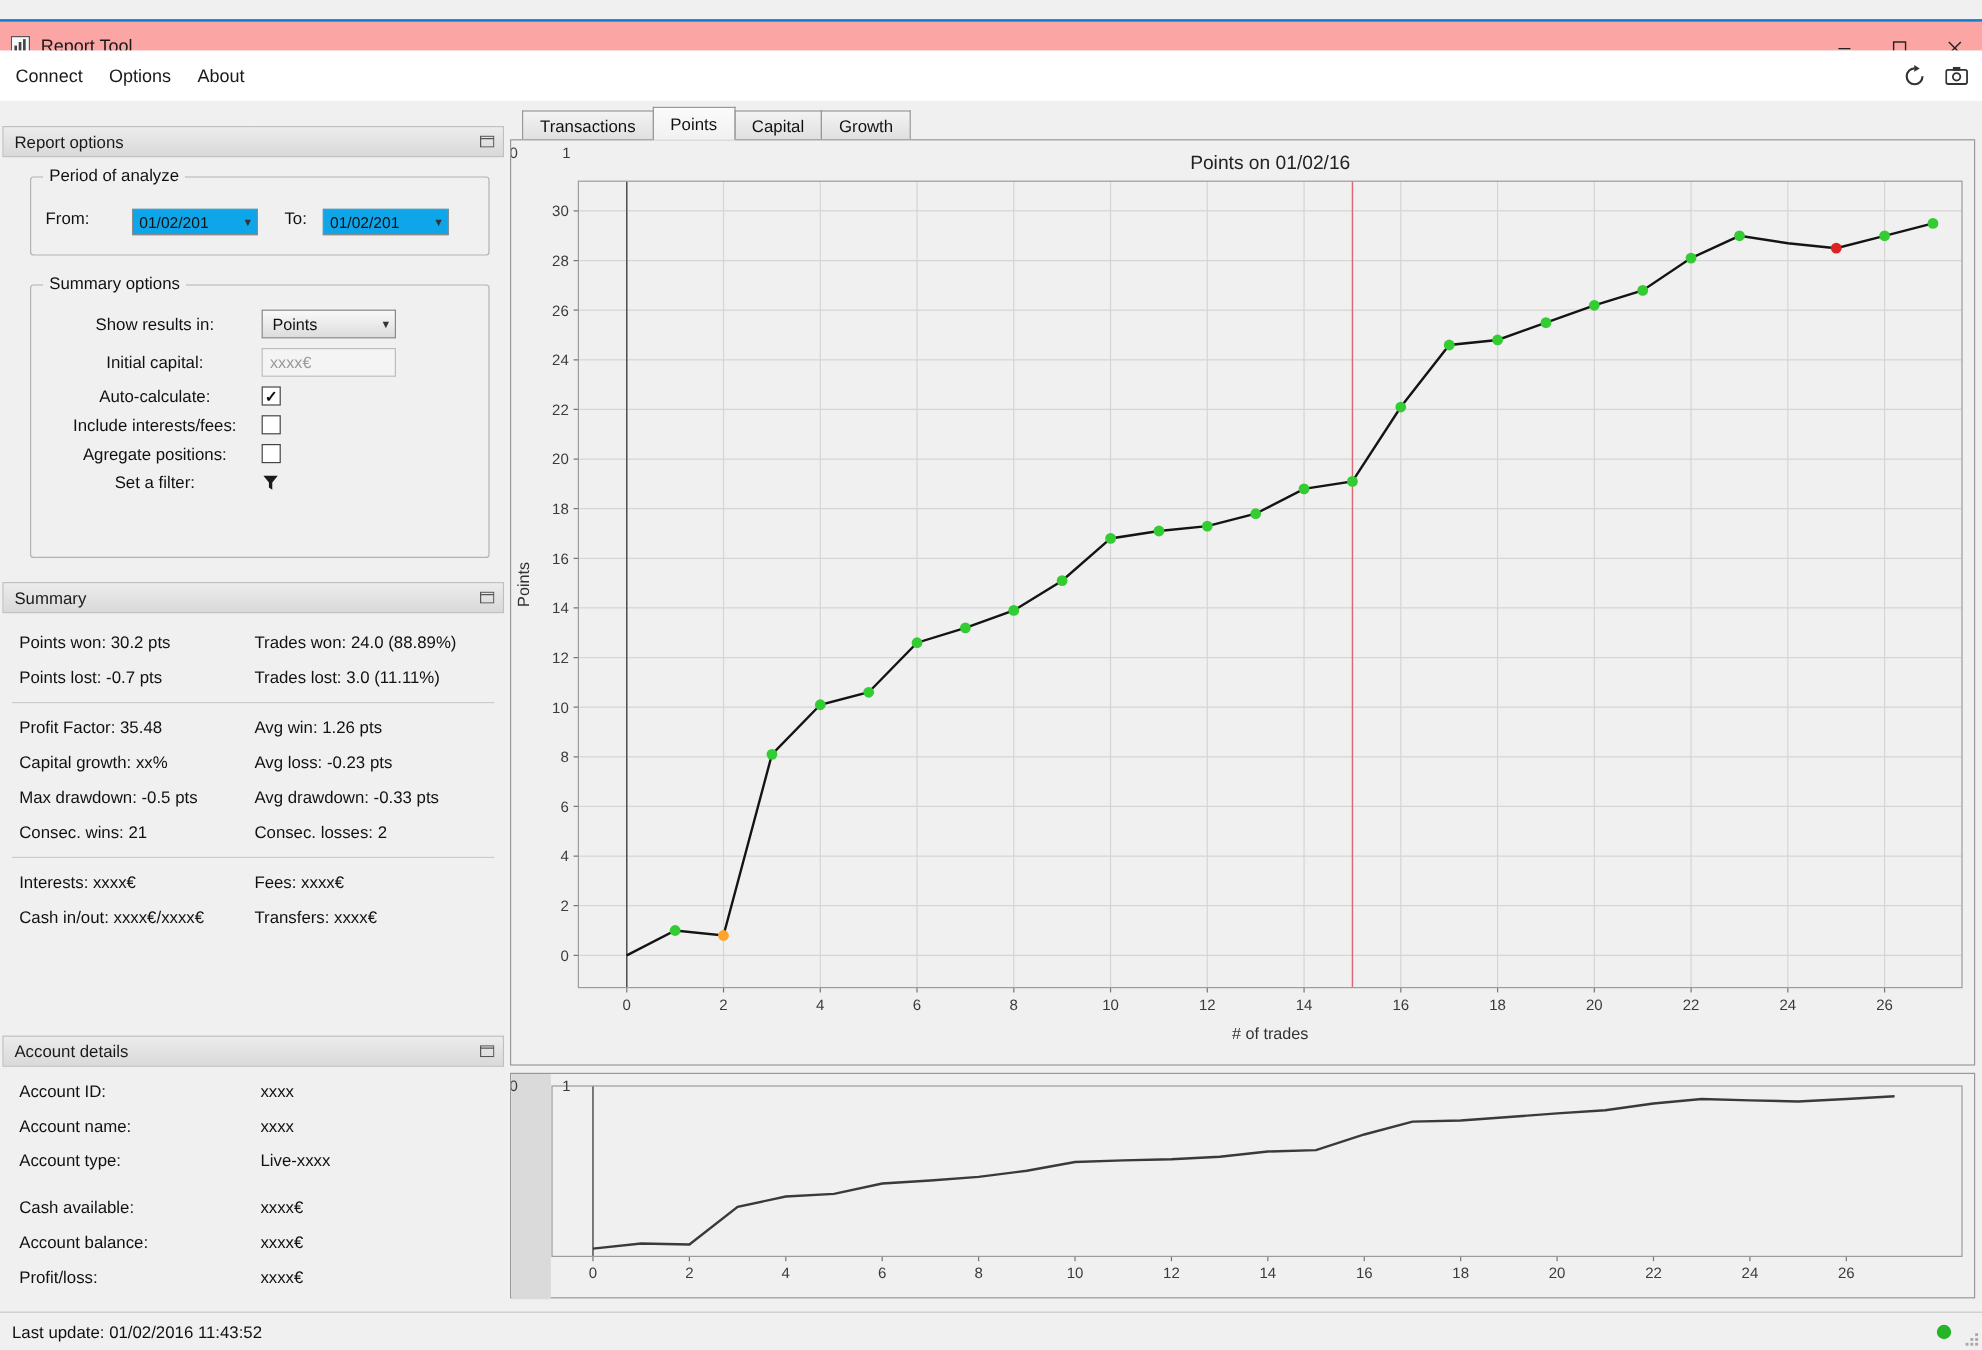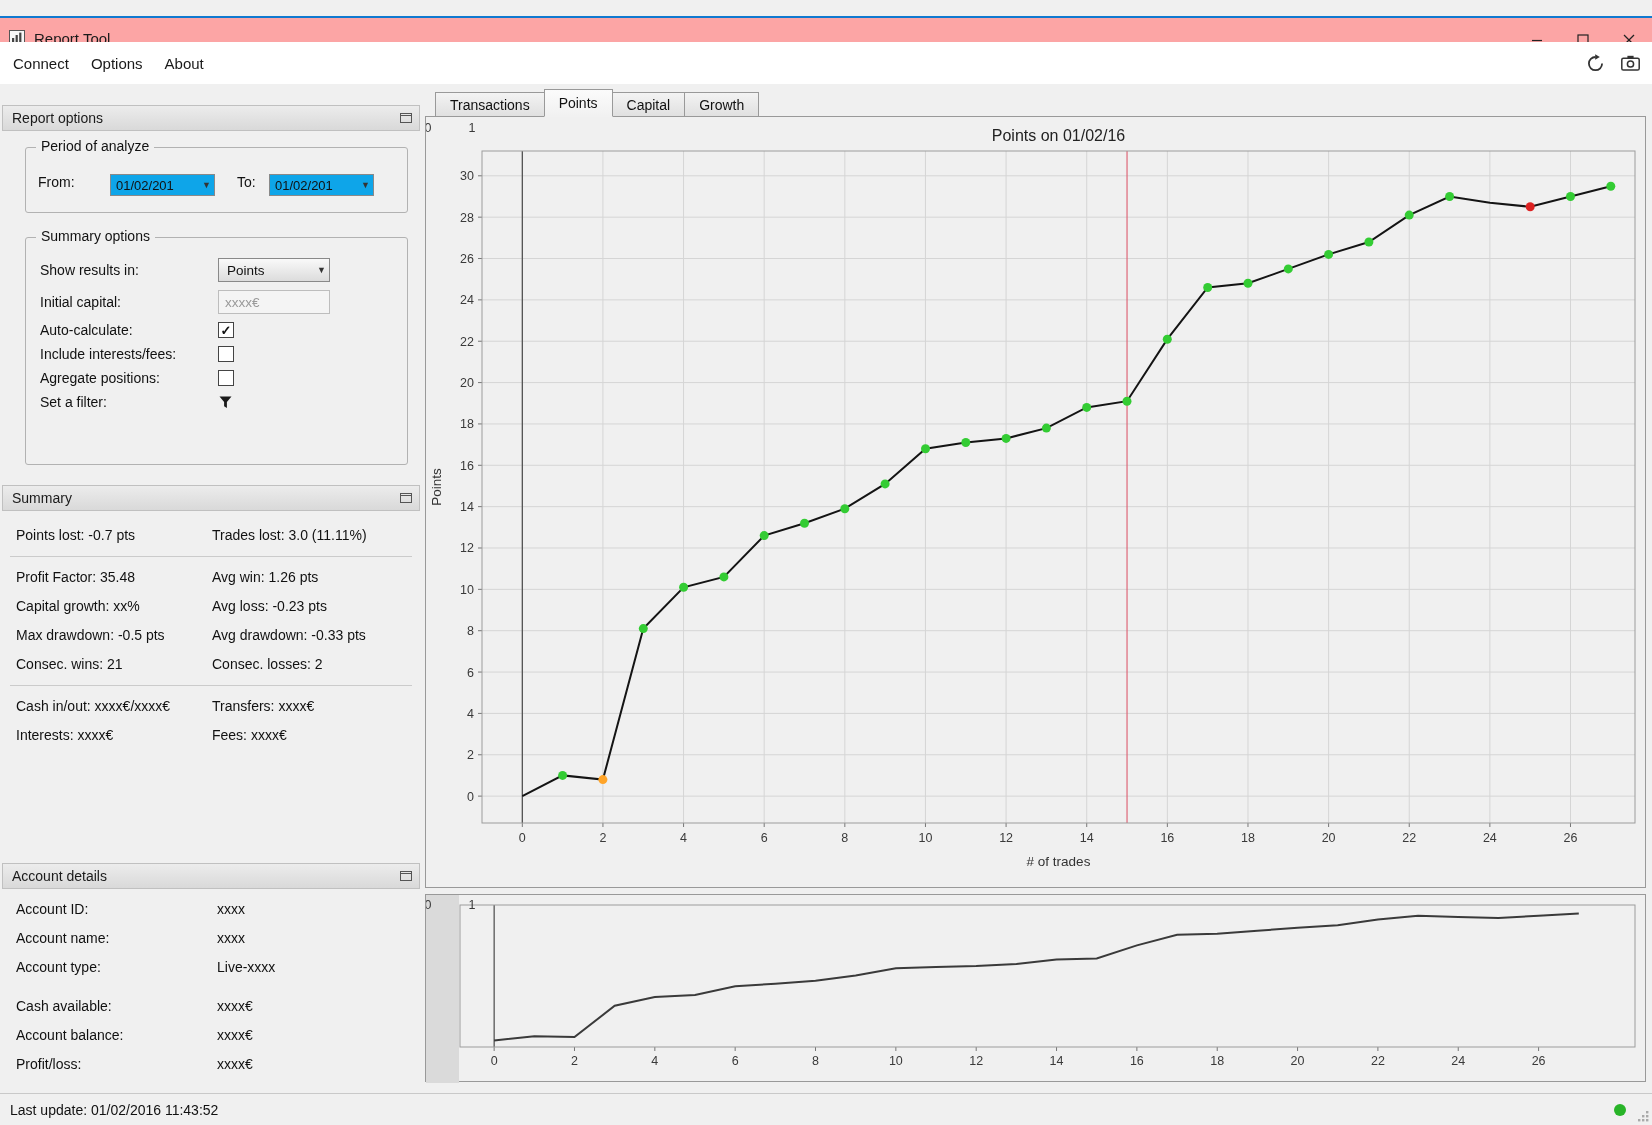--- a/index.html
+++ b/index.html
@@ -22,21 +22,21 @@
   .groupbox{position:relative;border:1px solid #b2b2b2;border-radius:3px;margin:16px 12px 0 23px;background:#f0f0f0;}
   .legend{position:absolute;top:-10px;left:10px;background:#f0f0f0;padding:0 5px;font-size:14px;}
   .period-box{height:66px;}
   .period-row{display:flex;align-items:flex-start;margin:26px 8px 0 12px;}
   .lbl{font-size:14px;}
   .lbl.from{width:72px;}
   .lbl.to{width:32px;margin-left:22px;}
   .combo{height:22px;width:105px;border:1px solid #898989;background:#0ea5e9;display:flex;align-items:center;position:relative;padding:0 16px 0 5px;font-size:13px;white-space:nowrap;overflow:hidden;}
   .combo .arrow{position:absolute;right:3px;top:50%;transform:translateY(-50%);font-size:9px;color:#333;}
   .opts-box{height:228px;margin-top:24px;}
-  .opt-grid{display:grid;grid-template-columns:178px 1fr;row-gap:8px;align-items:center;padding:20px 8px 0 14px;}
+  .opt-grid{display:grid;grid-template-columns:178px 1fr;row-gap:8px;align-items:center;padding:20px 8px 0 14px;text-align:center;}
   .opt-label{font-size:14px;}
   .ctrl{display:flex;align-items:center;}
   .combo.select{width:112px;height:24px;background:linear-gradient(#f9f9f9,#dcdcdc);font-size:13.5px;padding-left:8px;}
   .textinput{width:112px;height:24px;border:1px solid #bdbdbd;background:#f4f4f4;color:#9a9a9a;display:flex;align-items:center;padding:0 6px;font-size:13.5px;}
   .checkbox{width:16px;height:16px;border:1px solid #444;background:#fff;display:flex;align-items:center;justify-content:center;font-size:13px;font-weight:bold;color:#111;}
   .checkbox.checked::after{content:"✓";}
   .body-report{height:338px;}
   .body-summary{height:352px;padding-top:10px;}
   .sum-row{display:grid;grid-template-columns:196px 1fr;padding-left:14px;line-height:29px;font-size:14px;}
   .sep{border-top:1px solid #cbcbcb;margin:6px 8px;}
@@ -194,20 +194,24 @@
     <span>Summary</span>
     <span class="float-btn">
       <svg width="12" height="10" viewBox="0 0 12 10">
         <rect x="0.5" y="0.5" width="11" height="9" fill="none" stroke="#555"></rect>
         <line x1="0.5" y1="2.5" x2="11.5" y2="2.5" stroke="#555"></line>
       </svg>
     </span>
   </div>
   <div class="body-summary">
     <div class="sum-row">
+      <span>Points won: 30.2 pts</span>
+      <span>Trades won: 24.0 (88.89%)</span>
+    </div>
+    <div class="sum-row">
       <span>Points lost: -0.7 pts</span>
       <span>Trades lost: 3.0 (11.11%)</span>
     </div>
     <div class="sep"></div>
     <div class="sum-row">
       <span>Profit Factor: 35.48</span>
       <span>Avg win: 1.26 pts</span>
     </div>
     <div class="sum-row">
       <span>Capital growth: xx%</span>
@@ -216,26 +220,26 @@
     <div class="sum-row">
       <span>Max drawdown: -0.5 pts</span>
       <span>Avg drawdown: -0.33 pts</span>
     </div>
     <div class="sum-row">
       <span>Consec. wins: 21</span>
       <span>Consec. losses: 2</span>
     </div>
     <div class="sep"></div>
     <div class="sum-row">
+      <span>Interests: xxxx€</span>
+      <span>Fees: xxxx€</span>
+    </div>
+    <div class="sum-row">
       <span>Cash in/out: xxxx€/xxxx€</span>
       <span>Transfers: xxxx€</span>
-    </div>
-    <div class="sum-row">
-      <span>Interests: xxxx€</span>
-      <span>Fees: xxxx€</span>
     </div>
   </div>
 
   <div class="section-header">
     <span>Account details</span>
     <span class="float-btn">
       <svg width="12" height="10" viewBox="0 0 12 10">
         <rect x="0.5" y="0.5" width="11" height="9" fill="none" stroke="#555"></rect>
         <line x1="0.5" y1="2.5" x2="11.5" y2="2.5" stroke="#555"></line>
       </svg>

